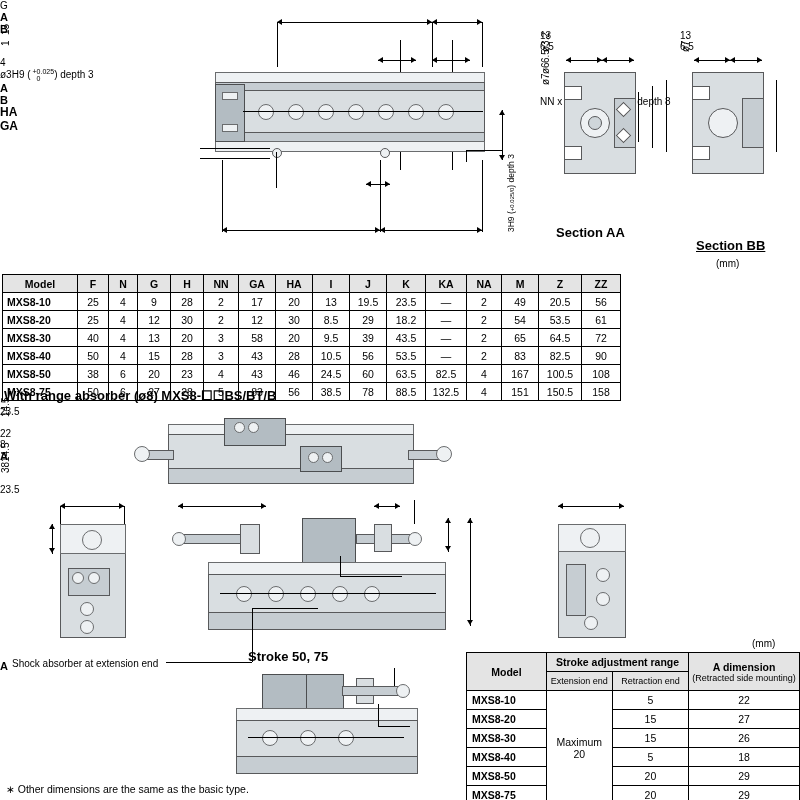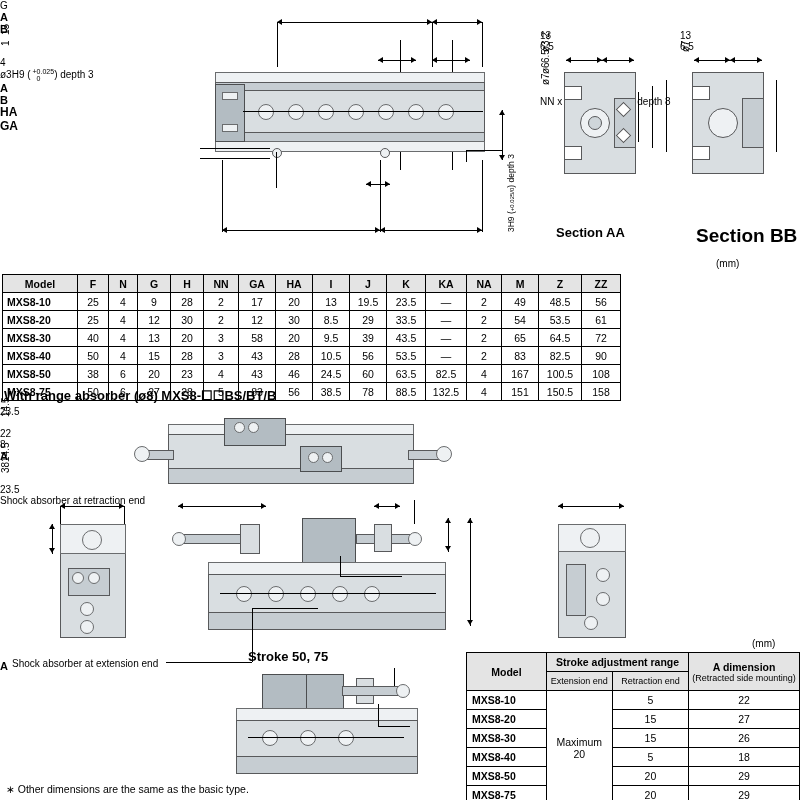--- a/index.html
+++ b/index.html
@@ -181,21 +181,21 @@
   <div class="arrowR" style="left:77px;top:27px;"></div>
 
   <div class="abs body-grey" style="left:12px;top:42px;width:70px;height:100px;"></div>
   <div class="abs" style="left:12px;top:56px;width:16px;height:12px;background:#fff;border:1px solid #58595b;"></div>
   <div class="abs" style="left:12px;top:116px;width:16px;height:12px;background:#fff;border:1px solid #58595b;"></div>
   <div class="abs circ" style="left:28px;top:78px;width:28px;height:28px;background:#eef1f3;border:1px solid #58595b;"></div>
   <div class="abs" style="left:62px;top:68px;width:20px;height:48px;background:#c6cdd2;border:1px solid #58595b;"></div>
   <div class="lbl rot90" style="left:100px;top:88px;">ø7</div>
   <div class="ext" style="left:96px;top:50px;height:72px;"></div>
 </div>
-<div class="lbl b" style="position:absolute;left:696px;top:226px;font-size:19px;">Section BB</div>
+<div class="lbl b" style="position:absolute;left:696px;top:239px;font-size:13px;text-decoration:underline;">Section BB</div>
 
 <div class="lbl" style="position:absolute;left:716px;top:258px;">(mm)</div>
 <div class="abs" style="left:2px;top:274px;">
   <table class="dim">
     <thead>
       <tr>
         <th class="modelh" style="width:74px;">Model</th>
         <th style="width:30px;">F</th>
         <th style="width:28px;">N</th>
         <th style="width:32px;">G</th>
@@ -222,35 +222,35 @@
           <td>28</td>
           <td>2</td>
           <td>17</td>
           <td>20</td>
           <td>13</td>
           <td>19.5</td>
           <td>23.5</td>
           <td>—</td>
           <td>2</td>
           <td>49</td>
-          <td>48.5</td>
+          <td>20.5</td>
           <td>56</td>
         </tr>
         <tr>
           <td class="model">MXS8-20</td>
           <td>25</td>
           <td>4</td>
           <td>12</td>
           <td>30</td>
           <td>2</td>
           <td>12</td>
           <td>30</td>
           <td>8.5</td>
           <td>29</td>
-          <td>33.5</td>
+          <td>18.2</td>
           <td>—</td>
           <td>2</td>
           <td>54</td>
           <td>53.5</td>
           <td>61</td>
         </tr>
         <tr>
           <td class="model">MXS8-30</td>
           <td>40</td>
           <td>4</td>
@@ -411,21 +411,20 @@
   <div class="arrowL" style="left:558px;top:97px;"></div>
   <div class="arrowR" style="left:619px;top:97px;"></div>
   <div class="abs body-grey" style="left:558px;top:118px;width:66px;height:112px;"></div>
   <div class="abs body-lt" style="left:558px;top:118px;width:66px;height:26px;"></div>
   <div class="abs circ body-lt" style="left:580px;top:122px;width:18px;height:18px;"></div>
   <div class="abs body-md" style="left:566px;top:158px;width:18px;height:50px;"></div>
   <div class="abs circ body-lt" style="left:596px;top:162px;width:12px;height:12px;"></div>
   <div class="abs circ body-lt" style="left:596px;top:186px;width:12px;height:12px;"></div>
   <div class="abs circ body-lt" style="left:584px;top:210px;width:12px;height:12px;"></div>
 
-  <div class="lbl" style="left:406px;top:192px;">Shock absorber at retraction end</div>
   <div class="line" style="left:340px;top:150px;width:1px;height:20px;"></div>
   <div class="line" style="left:340px;top:170px;width:62px;height:1px;"></div>
 </div>
 
 <div class="lbl" style="position:absolute;left:12px;top:658px;">Shock absorber at extension end</div>
 <div class="line" style="position:absolute;left:166px;top:662px;width:86px;height:1px;"></div>
 <div class="line" style="position:absolute;left:252px;top:608px;width:1px;height:54px;"></div>
 <div class="line" style="position:absolute;left:252px;top:608px;width:66px;height:1px;"></div>
 
 <div class="lbl b" style="position:absolute;left:248px;top:650px;font-size:13px;">Stroke 50, 75</div>

